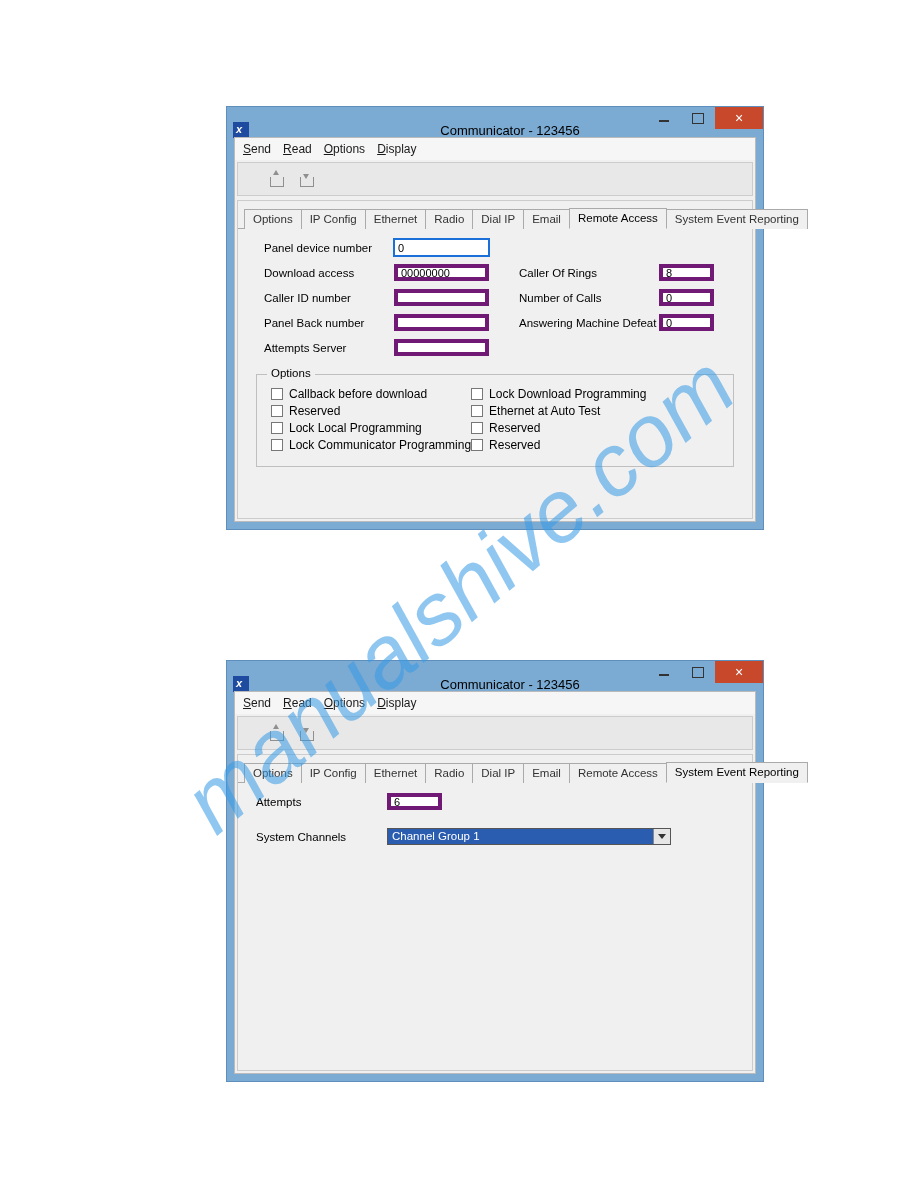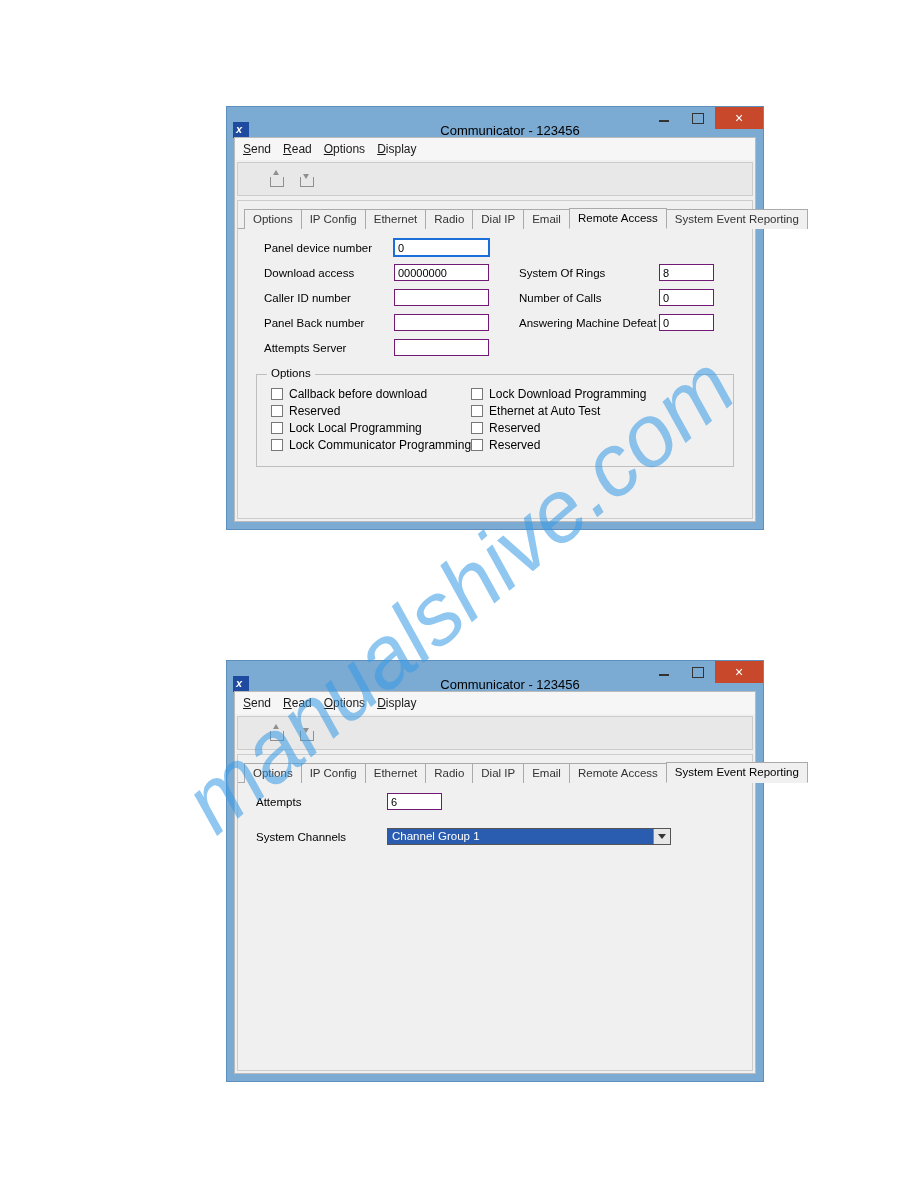--- a/index.html
+++ b/index.html
@@ -181,21 +181,21 @@
     display: grid;
     grid-template-columns: 130px 95px 30px 140px 55px;
     row-gap: 8px;
     align-items: center;
     font-size: 11.5px;
     margin-left: 8px;
   }
   .form-grid label { color: #000; }
   .tinput {
     height: 17px;
-    border: 1px solid #701a75;
+    border: 4px solid #701a75;
     background: #fff;
     font-size: 11px;
     padding: 0 3px;
     width: 100%;
   }
   .tinput.focus { border: 1px solid #1a6fd8; outline: 1px solid #1a6fd8; }
 
   .groupbox {
     margin-top: 18px;
     border: 1px solid #bfbfbf;
@@ -303,21 +303,21 @@
         <div class="form-grid">
           <label>Panel device number</label>
           <input class="tinput focus" value="0" style="">
           <span></span>
             <span></span>
             <span></span>
 
           <label>Download access</label>
           <input class="tinput" value="00000000" style="">
           <span></span>
-          <label>System Of Rings</label>
+          <label>Caller Of Rings</label>
           <input class="tinput" value="8" style="">
 
           <label>Caller ID number</label>
           <input class="tinput" value="" style="">
           <span></span>
           <label>Number of Calls</label>
           <input class="tinput" value="0" style="">
 
           <label>Panel Back number</label>
           <input class="tinput" value="" style="">

